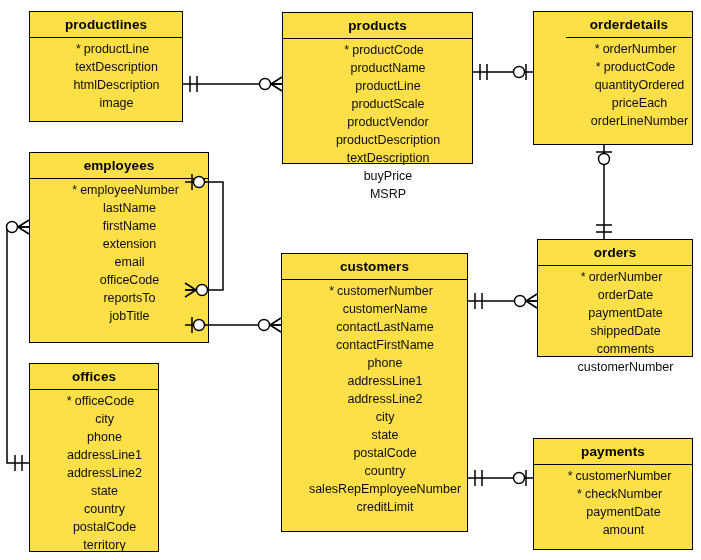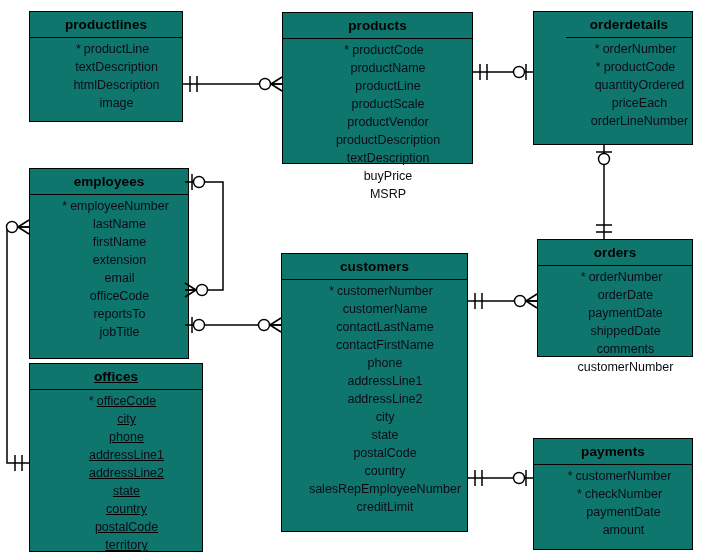--- a/index.html
+++ b/index.html
@@ -2,21 +2,21 @@
 <html><head>
 <meta charset="utf-8">
 <style>
   html,body{margin:0;padding:0;}
   body{
     width:701px;height:560px;position:relative;background:#ffffff;
     font-family:"Liberation Sans",sans-serif;overflow:hidden;
   }
   #diagram{position:absolute;left:0;top:0;width:701px;height:560px;}
   .entity{
-    position:absolute;box-sizing:border-box;background:#0f766e;
+    position:absolute;box-sizing:border-box;background:#fde047;
     border:1.6px solid #000000;
   }
   .entity-header{
     box-sizing:border-box;height:26px;border-bottom:1.6px solid #000000;
     display:flex;align-items:center;justify-content:center;
     font-weight:bold;font-size:13.5px;color:#000000;letter-spacing:0.1px;
   }
   .entity-fields{padding-top:2px;text-align:center;}
   .field-row{
     height:18px;line-height:18px;font-size:12.5px;color:#0b0b16;
@@ -55,34 +55,34 @@
     <div class="entity" style="left: 533px; top: 11px; width: 160px; height: 134px; padding-left: 32px;">
       <div class="entity-header">orderdetails</div>
       <div class="entity-fields">
         <div class="field-row"><span class="key-marker">*</span><span class="field-name">orderNumber</span></div>
         <div class="field-row"><span class="key-marker">*</span><span class="field-name">productCode</span></div>
         <div class="field-row"><span class="key-marker"></span><span class="field-name">quantityOrdered</span></div>
         <div class="field-row"><span class="key-marker"></span><span class="field-name">priceEach</span></div>
         <div class="field-row"><span class="key-marker"></span><span class="field-name">orderLineNumber</span></div>
       </div>
     </div>
-    <div class="entity" style="left: 29px; top: 152px; width: 160px; height: 191px; margin-top: 16px;">
+    <div class="entity" style="left: 29px; top: 152px; width: 180px; height: 191px;">
       <div class="entity-header">employees</div>
       <div class="entity-fields">
         <div class="field-row"><span class="key-marker">*</span><span class="field-name">employeeNumber</span></div>
         <div class="field-row"><span class="key-marker"></span><span class="field-name">lastName</span></div>
         <div class="field-row"><span class="key-marker"></span><span class="field-name">firstName</span></div>
         <div class="field-row"><span class="key-marker"></span><span class="field-name">extension</span></div>
         <div class="field-row"><span class="key-marker"></span><span class="field-name">email</span></div>
         <div class="field-row"><span class="key-marker"></span><span class="field-name">officeCode</span></div>
         <div class="field-row"><span class="key-marker"></span><span class="field-name">reportsTo</span></div>
         <div class="field-row"><span class="key-marker"></span><span class="field-name">jobTitle</span></div>
       </div>
     </div>
-    <div class="entity" style="left: 29px; top: 363px; width: 174px; height: 189px; text-decoration: underline;">
+    <div class="entity" style="left: 29px; top: 363px; width: 130px; height: 189px;">
       <div class="entity-header">offices</div>
       <div class="entity-fields">
         <div class="field-row"><span class="key-marker">*</span><span class="field-name">officeCode</span></div>
         <div class="field-row"><span class="key-marker"></span><span class="field-name">city</span></div>
         <div class="field-row"><span class="key-marker"></span><span class="field-name">phone</span></div>
         <div class="field-row"><span class="key-marker"></span><span class="field-name">addressLine1</span></div>
         <div class="field-row"><span class="key-marker"></span><span class="field-name">addressLine2</span></div>
         <div class="field-row"><span class="key-marker"></span><span class="field-name">state</span></div>
         <div class="field-row"><span class="key-marker"></span><span class="field-name">country</span></div>
         <div class="field-row"><span class="key-marker"></span><span class="field-name">postalCode</span></div>

